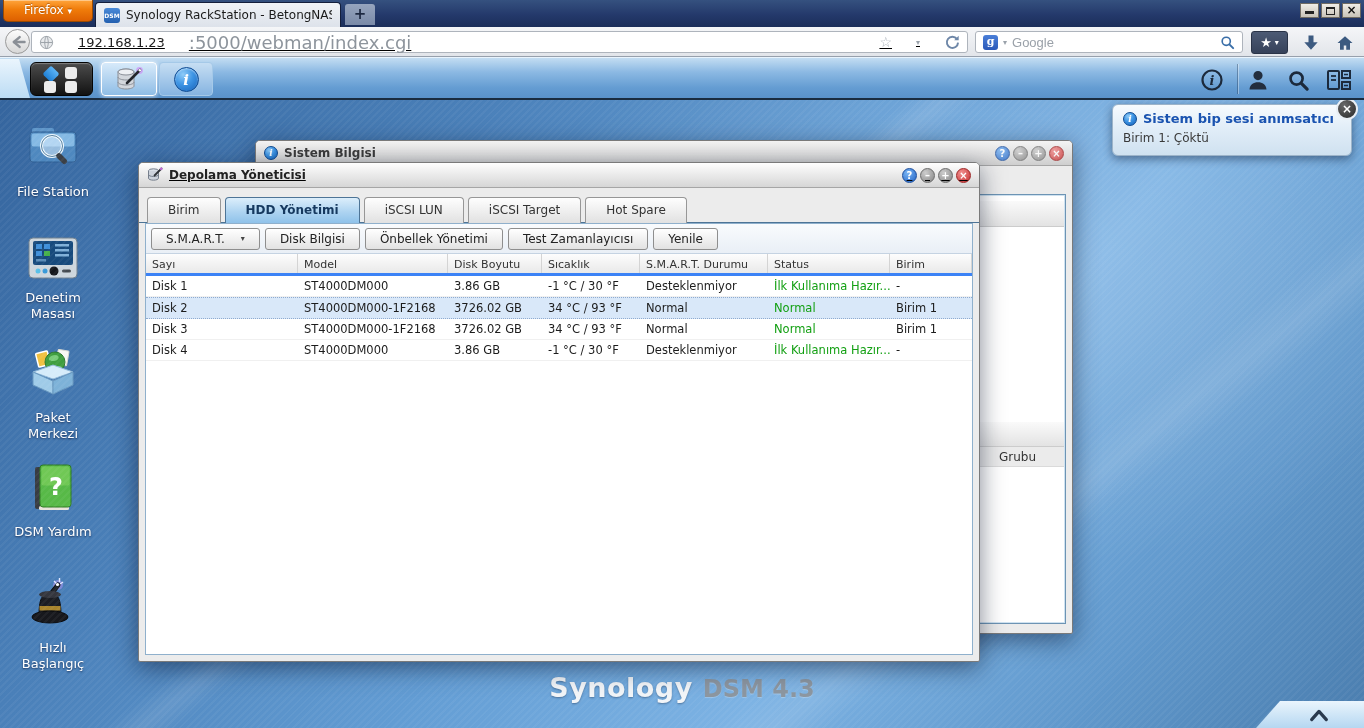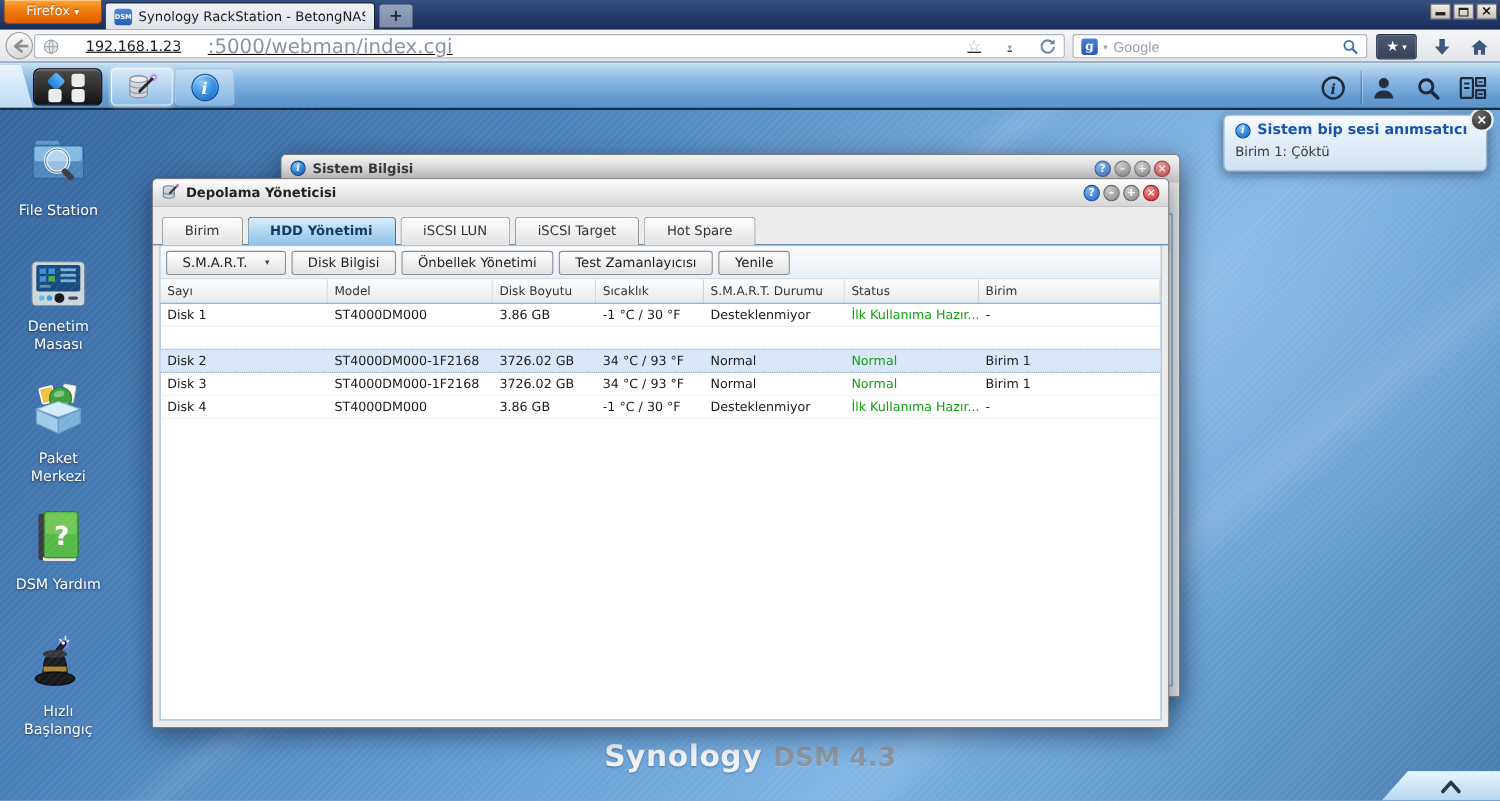--- a/index.html
+++ b/index.html
@@ -122,43 +122,43 @@
   
   .win.sysinfo-w { left:255px; top:40px; width:818px; height:494px; z-index:20; }
   .si-content { position:absolute; left:6px; right:6px; top:53px; bottom:9px; background:#fff; border:1px solid #6d94b4;
     box-shadow:inset 0 0 0 1px #cfe2f0; }
   .si-band { position:absolute; left:1px; right:1px; height:26px;
     background:linear-gradient(#fafafa,#e3e3e3); border-bottom:1px solid #cccccc; }
   .si-row { position:absolute; left:1px; right:1px; height:20px; background:#ebebeb; border-bottom:1px solid #dadada; }
   .si-row .si-lbl { position:absolute; left:735px; top:3px; font-size:12px; color:#333;text-align:right; }
 
   
-  .win.storage-w { left:138px; top:62px; width:925px; height:500px; z-index:30; }
+  .win.storage-w { left:138px; top:62px; width:842px; height:500px; z-index:30;text-decoration:underline; }
   .tabstrip { position:absolute; left:0; right:0; top:26px; height:34px; padding:7px 8px 0;
     display:flex; gap:4px; align-items:flex-end; border-bottom:1px solid #4d7496; }
   .tab { height:26px; line-height:24px; padding:0 20px; background:linear-gradient(#fefefe,#e1e1e1);
     border:1px solid #979797; border-bottom:none; border-radius:4px 4px 0 0; font-size:12px; color:#333;
     margin-bottom:-1px; }
   .tab.active { background:linear-gradient(#dceefb 0%, #aed4f1 55%, #8fc2ea 100%); font-weight:bold;
     color:#16395f; border-color:#4d7496; }
   .panel { position:absolute; left:6px; right:6px; top:60px; bottom:6px; background:#fff; border:1px solid #8fb0cc; }
   .toolbar { height:30px; background:linear-gradient(#f9fbfd,#e9eff6); border-bottom:1px solid #c5d3e2;
     display:flex; align-items:center; gap:5px; padding:0 5px; }
   .tbtn { height:22px; padding:0 14px; background:linear-gradient(#ffffff,#e2e2e2); border:1px solid #8e8e8e;
     border-radius:3px; font-size:12px; color:#222; display:flex; align-items:center; }
   .tbtn .dd { font-size:8px; margin-left:16px; color:#444; }
   .thead { display:grid; grid-template-columns:152px 150px 94px 98px 128px 122px 1fr; height:22px;
-    border-bottom:1px solid #3b82f6; }
+    border-bottom:3px solid #3b82f6; }
   .th { background:linear-gradient(#fdfdfd,#e9e9e9); border-right:1px solid #d4d4d4; font-size:11px; color:#333;
     padding:4px 6px; white-space:nowrap; overflow:hidden; }
   .trow { display:grid; grid-template-columns:152px 150px 94px 98px 128px 122px 1fr; height:21px;
     border-bottom:1px solid #f0f0f0; }
   .td { font-size:11.5px; color:#1c1c1c; padding:3px 6px; white-space:nowrap; overflow:hidden; }
   .td.green { color:#13a013; }
-  .trow.selected { background:#d9e8f9; border-top:1px dotted #8fabd0; border-bottom:1px dotted #8fabd0; height:22px;margin-top:20px; }
+  .trow.selected { background:#d9e8f9; border-top:1px dotted #8fabd0; border-bottom:1px dotted #8fabd0; height:22px; }
 
   
   .notif { position:absolute; left:1112px; top:4px; width:240px; height:52px; z-index:50;
     background:linear-gradient(#f7fbfe 0%, #e2eef8 45%, #cfe1f0 100%);
     border:1px solid #9db4c9; border-radius:6px; box-shadow:0 3px 10px rgba(5,15,40,.45); padding:6px 10px; }
   .notif-title { display:flex; align-items:center; gap:6px; font-size:13px; font-weight:bold; color:#1a53b0; }
   .notif-body { margin-top:5px; font-size:12px; color:#3a3a3a; }
   .notif-close { position:absolute; right:-7px; top:-7px; width:22px; height:22px; border-radius:50%;
     background:radial-gradient(circle at 35% 30%, #6a6a6a, #262626); border:2px solid #e8eef4;
     color:#fff; font-size:12px; font-weight:bold; text-align:center; line-height:18px; }

